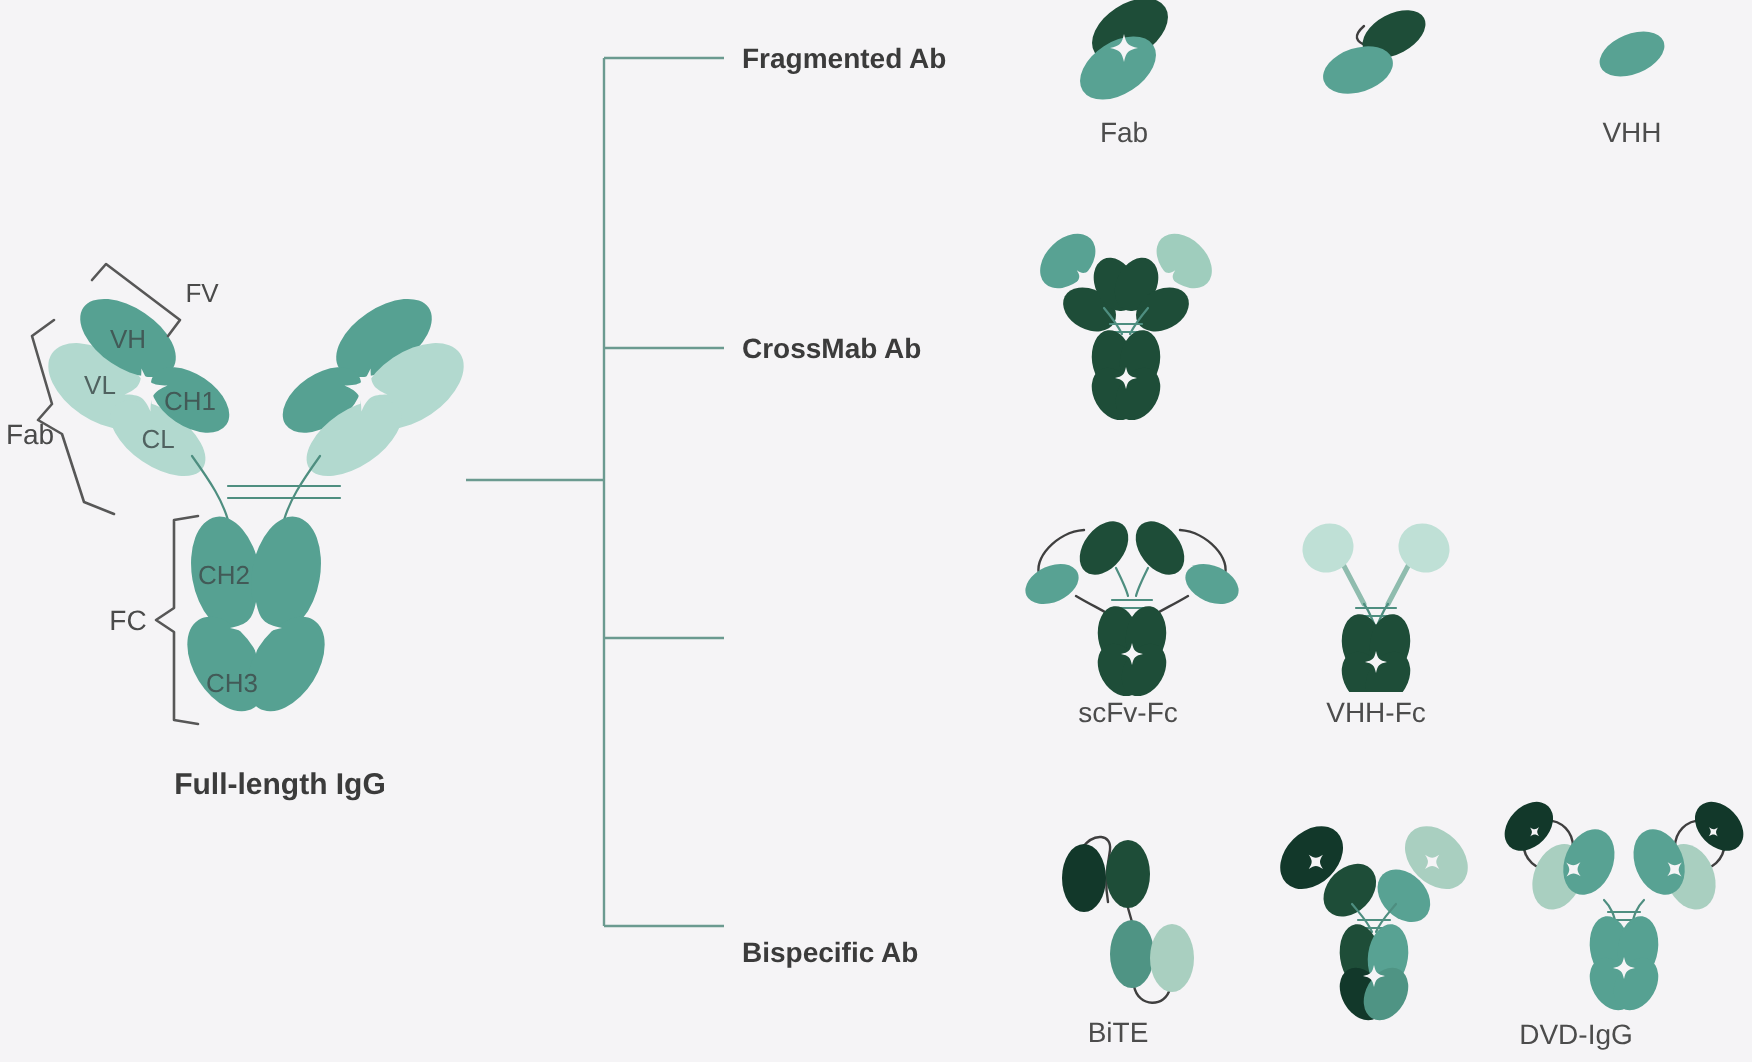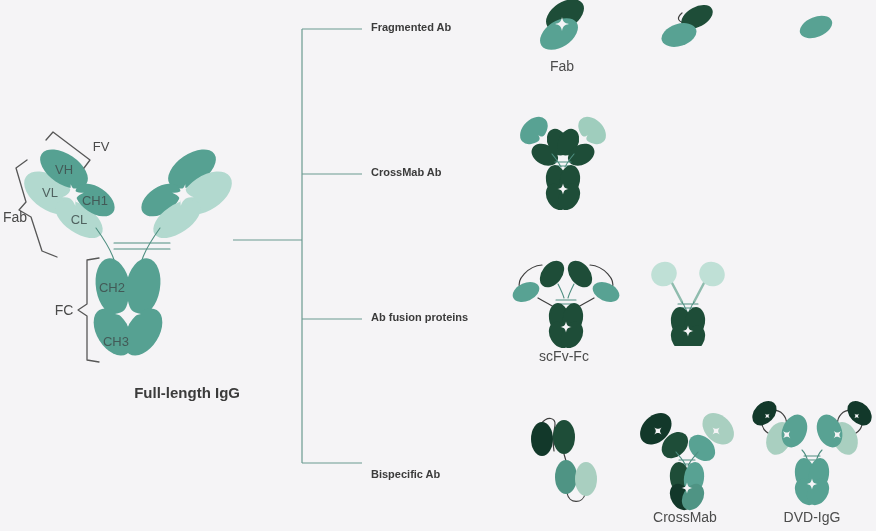--- a/index.html
+++ b/index.html
@@ -1,21 +1,21 @@
 <!DOCTYPE html>
 <html><head>
 <meta charset="utf-8">
 <style>
   html,body{margin:0;padding:0;background:#f5f4f6;}
   .stage{position:relative;width:876px;height:531px;background:#f5f4f6;overflow:hidden;
          font-family:"Liberation Sans",sans-serif;}
   .abs{position:absolute;}
-  .branch-label{position:absolute;left:371px;font-size:11px;font-weight:bold;color:#3b3b3b;white-space:nowrap;}
+  .branch-label{position:absolute;left:371px;font-size:14px;font-weight:bold;color:#3b3b3b;white-space:nowrap;}
   .cap{position:absolute;width:120px;text-align:center;font-size:14px;color:#4c4c4c;white-space:nowrap;}
-  .main-cap{position:absolute;left:40px;top:384px;width:200px;text-align:right;
+  .main-cap{position:absolute;left:40px;top:384px;width:200px;text-align:center;
             font-size:15px;font-weight:bold;color:#3b3b3b;}
   
   .c-med{fill:#56a192}.c-lig{fill:#b2d9cf}.c-dk{fill:#1e4d38}.c-dkst{fill:#12382a}
   .c-teal{fill:#58a293}.c-pale{fill:#a9cfc0}.c-paler{fill:#bfe0d6}.c-mut{fill:#4f9484}
   .star{fill:#f5f4f6}
   .lnk{stroke:#3f3f3f;fill:none;stroke-width:1.2;stroke-linecap:round}
   .hng{stroke:#4e8e80;fill:none;stroke-width:1.1;stroke-linecap:round}
   .tail{stroke:#8fbcae;stroke-width:2.5;stroke-linecap:round}
   .brk{stroke:#575757;fill:none;stroke-width:1.3;stroke-linejoin:round;stroke-linecap:round}
   .tree path{stroke:#6b9a90;stroke-width:1.2;fill:none}
@@ -81,39 +81,39 @@
     <text class="btx btx-s" x="101" y="51">FV</text>
     <path class="brk" d="M27,60 L16,68 L26,102 L19,110 L31,117 L42,151 L57,157"></path>
     <text class="btx" x="15" y="122">Fab</text>
     <path class="brk" d="M99,158 L87,160 L87,204 L78,210 L87,216 L87,260 L99,262"></path>
     <text class="btx" x="64" y="215">FC</text>
   </svg>
   <div class="main-cap">Full-length IgG</div>
 
   <div class="branch-label" style="top:21px">Fragmented Ab</div>
   <div class="branch-label" style="top:166px">CrossMab Ab</div>
-  <div class="branch-label" style="top:311px">Ab fusion proteins</div>
   <div class="branch-label" style="top:468px">Bispecific Ab</div>
 
   <svg class="abs" style="left:534px;top:0" width="56" height="52">
     <ellipse class="c-dk" cx="31" cy="15" rx="21" ry="13" transform="rotate(-33 31 15)"></ellipse>
     <ellipse class="c-teal" cx="25" cy="34" rx="21" ry="13" transform="rotate(-33 25 34)"></ellipse>
     <use href="#star4" class="star" transform="translate(28,24) scale(0.7)"></use>
   </svg>
   <div class="cap" style="left:502px;top:58px">Fab</div>
 
   <svg class="abs" style="left:660px;top:4px" width="56" height="48">
     <path class="lnk" d="M22,9 Q14,16 24,19 Q32,22 27,28"></path>
     <ellipse class="c-dk" cx="37" cy="13" rx="17" ry="10" transform="rotate(-28 37 13)"></ellipse>
     <ellipse class="c-teal" cx="19" cy="31" rx="18" ry="11" transform="rotate(-18 19 31)"></ellipse>
   </svg>
 
   <svg class="abs" style="left:796px;top:12px" width="40" height="30">
     <ellipse class="c-teal" cx="20" cy="15" rx="17" ry="10" transform="rotate(-22 20 15)"></ellipse>
   </svg>
+  <div class="cap" style="left:756px;top:58px">VHH</div>
 
   <svg class="abs" style="left:514px;top:110px" width="98" height="100">
     <g transform="translate(31,32) rotate(-44)">
       <ellipse class="c-teal" cx="0" cy="-16" rx="16" ry="11"></ellipse>
       <ellipse class="c-dk" cx="-9" cy="9" rx="10" ry="14" transform="rotate(-18 -9 9)"></ellipse>
       <ellipse class="c-dk" cx="9" cy="9" rx="10" ry="14" transform="rotate(18 9 9)"></ellipse>
       <use href="#star4" class="star" transform="translate(0,-5) scale(0.45)"></use>
     </g>
     <g transform="translate(67,32) rotate(44)">
       <ellipse cx="0" cy="-16" rx="16" ry="11" fill="#9fcdbd"></ellipse>
@@ -150,50 +150,51 @@
     <line class="tail" x1="56" y1="23" x2="46" y2="42"></line>
     <ellipse class="c-paler" cx="16" cy="14" rx="13" ry="12" transform="rotate(-30 16 14)"></ellipse>
     <ellipse class="c-paler" cx="64" cy="14" rx="13" ry="12" transform="rotate(30 64 14)"></ellipse>
     <path class="hng" d="M34,42 C37,46 38,50 40,54 M46,42 C43,46 42,50 40,54 M30,44 H50 M30,48 H50"></path>
     <ellipse class="c-dk" cx="33" cy="62" rx="10" ry="15" transform="rotate(-8 33 62)"></ellipse>
     <ellipse class="c-dk" cx="47" cy="62" rx="10" ry="15" transform="rotate(8 47 62)"></ellipse>
     <ellipse class="c-dk" cx="34" cy="79" rx="10" ry="14" transform="rotate(-30 34 79)"></ellipse>
     <ellipse class="c-dk" cx="46" cy="79" rx="10" ry="14" transform="rotate(30 46 79)"></ellipse>
     <use href="#star4" class="star" transform="translate(40,71) scale(0.55)"></use>
   </svg>
+  <div class="cap" style="left:628px;top:348px">VHH-Fc</div>
 
   <svg class="abs" style="left:526px;top:415px" width="78" height="92">
     <path class="lnk" d="M15,9 C21,1 30,2 29,10 C28,18 26,24 28,36"></path>
     <path class="lnk" d="M38,39 L40,46"></path>
     <path class="lnk" d="M41,78 C43,89 57,89 59,79"></path>
     <ellipse class="c-dkst" cx="16" cy="24" rx="11" ry="17"></ellipse>
     <ellipse class="c-dk" cx="38" cy="22" rx="11" ry="17"></ellipse>
     <ellipse class="c-mut" cx="40" cy="62" rx="11" ry="17"></ellipse>
     <ellipse class="c-pale" cx="60" cy="64" rx="11" ry="17"></ellipse>
   </svg>
+  <div class="cap" style="left:499px;top:508px">BiTE</div>
 
   <svg class="abs" style="left:634px;top:408px" width="106" height="108">
     <g transform="translate(31,30) rotate(-45)">
       <ellipse class="c-dkst" cx="0" cy="-13" rx="18" ry="13"></ellipse>
       <ellipse class="c-dk" cx="2" cy="12" rx="15" ry="11"></ellipse>
       <use href="#star4" class="star" transform="translate(0,-10) scale(0.5)"></use>
     </g>
     <g transform="translate(75,30) rotate(45)">
       <ellipse class="c-pale" cx="0" cy="-13" rx="18" ry="13"></ellipse>
       <ellipse class="c-teal" cx="2" cy="12" rx="15" ry="11"></ellipse>
       <use href="#star4" class="star" transform="translate(0,-10) scale(0.5)"></use>
     </g>
     <path class="hng" d="M42,44 C47,50 50,53 52,58 M64,44 C59,50 56,53 54,58 M45,52 H61 M45,56 H61"></path>
     <ellipse class="c-dk" cx="46" cy="70" rx="10" ry="16" transform="rotate(-8 46 70)"></ellipse>
     <ellipse class="c-teal" cx="60" cy="70" rx="10" ry="16" transform="rotate(8 60 70)"></ellipse>
     <ellipse class="c-dkst" cx="47" cy="89" rx="10" ry="14" transform="rotate(-30 47 89)"></ellipse>
     <ellipse class="c-mut" cx="59" cy="89" rx="10" ry="14" transform="rotate(30 59 89)"></ellipse>
     <use href="#star4" class="star" transform="translate(53,80) scale(0.55)"></use>
   </svg>
-  <div class="cap" style="left:625px;top:509px">CrossMab</div>
 
   <svg class="abs" style="left:750px;top:392px" width="124" height="116">
     <g transform="translate(36,42) rotate(-46)">
       <path class="lnk" d="M-8,-26 C-14,-20 -13,-12 -8,-7 M8,-26 C14,-20 13,-12 8,-7"></path>
       <ellipse class="c-dkst" cx="0" cy="-30" rx="14" ry="10"></ellipse>
       <use href="#star4" class="star" transform="translate(0,-26) scale(0.32)"></use>
       <ellipse class="c-pale" cx="-8" cy="-2" rx="17" ry="12" transform="rotate(-22 -8 -2)"></ellipse>
       <ellipse class="c-teal" cx="8" cy="4" rx="17" ry="12" transform="rotate(-22 8 4)"></ellipse>
       <use href="#star4" class="star" transform="translate(0,1) scale(0.5)"></use>
     </g>
@@ -205,15 +206,15 @@
       <ellipse class="c-teal" cx="-8" cy="4" rx="17" ry="12" transform="rotate(22 -8 4)"></ellipse>
       <use href="#star4" class="star" transform="translate(0,1) scale(0.5)"></use>
     </g>
     <path class="hng" d="M52,58 C56,62 57,66 58,70 M72,58 C68,62 67,66 66,70 M54,64 H70 M54,68 H70"></path>
     <ellipse class="c-med" cx="55" cy="82" rx="10" ry="16" transform="rotate(-8 55 82)"></ellipse>
     <ellipse class="c-med" cx="69" cy="82" rx="10" ry="16" transform="rotate(8 69 82)"></ellipse>
     <ellipse class="c-med" cx="56" cy="100" rx="10" ry="14" transform="rotate(-30 56 100)"></ellipse>
     <ellipse class="c-med" cx="68" cy="100" rx="10" ry="14" transform="rotate(30 68 100)"></ellipse>
     <use href="#star4" class="star" transform="translate(62,92) scale(0.55)"></use>
   </svg>
-  <div class="cap" style="left:752px;top:509px">DVD-IgG</div>
+  <div class="cap" style="left:728px;top:509px">DVD-IgG</div>
 
 </div>
 
 </body></html>

